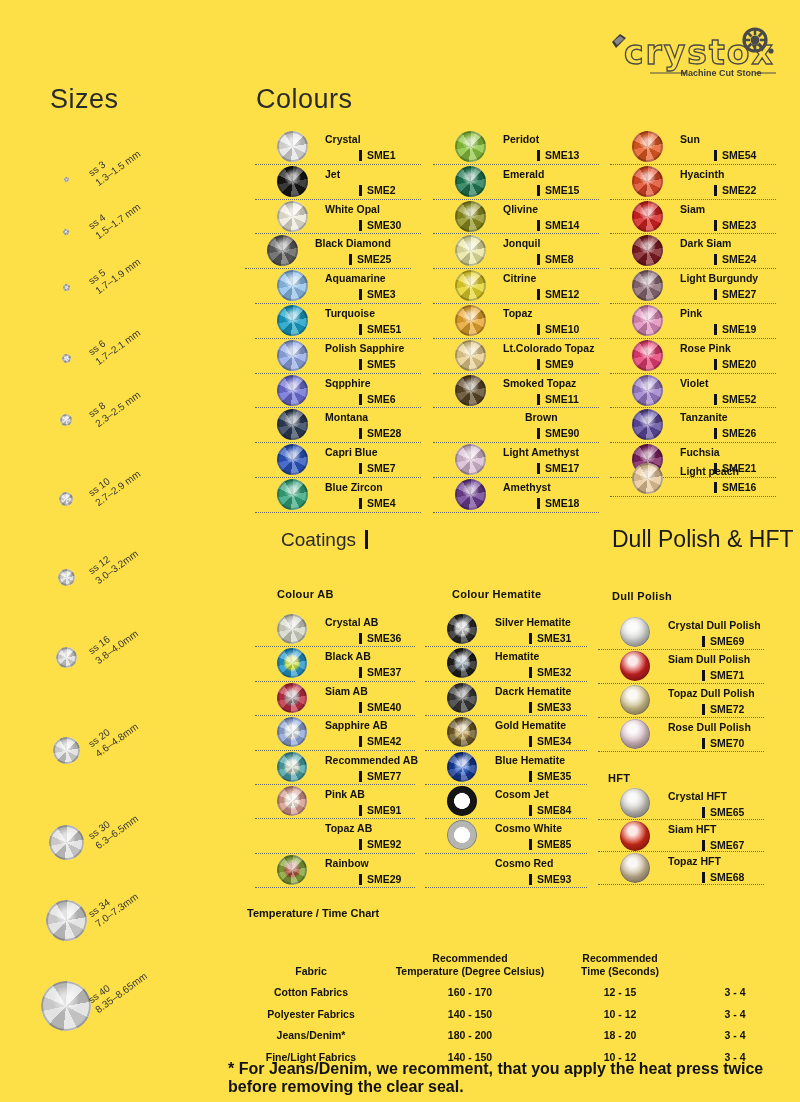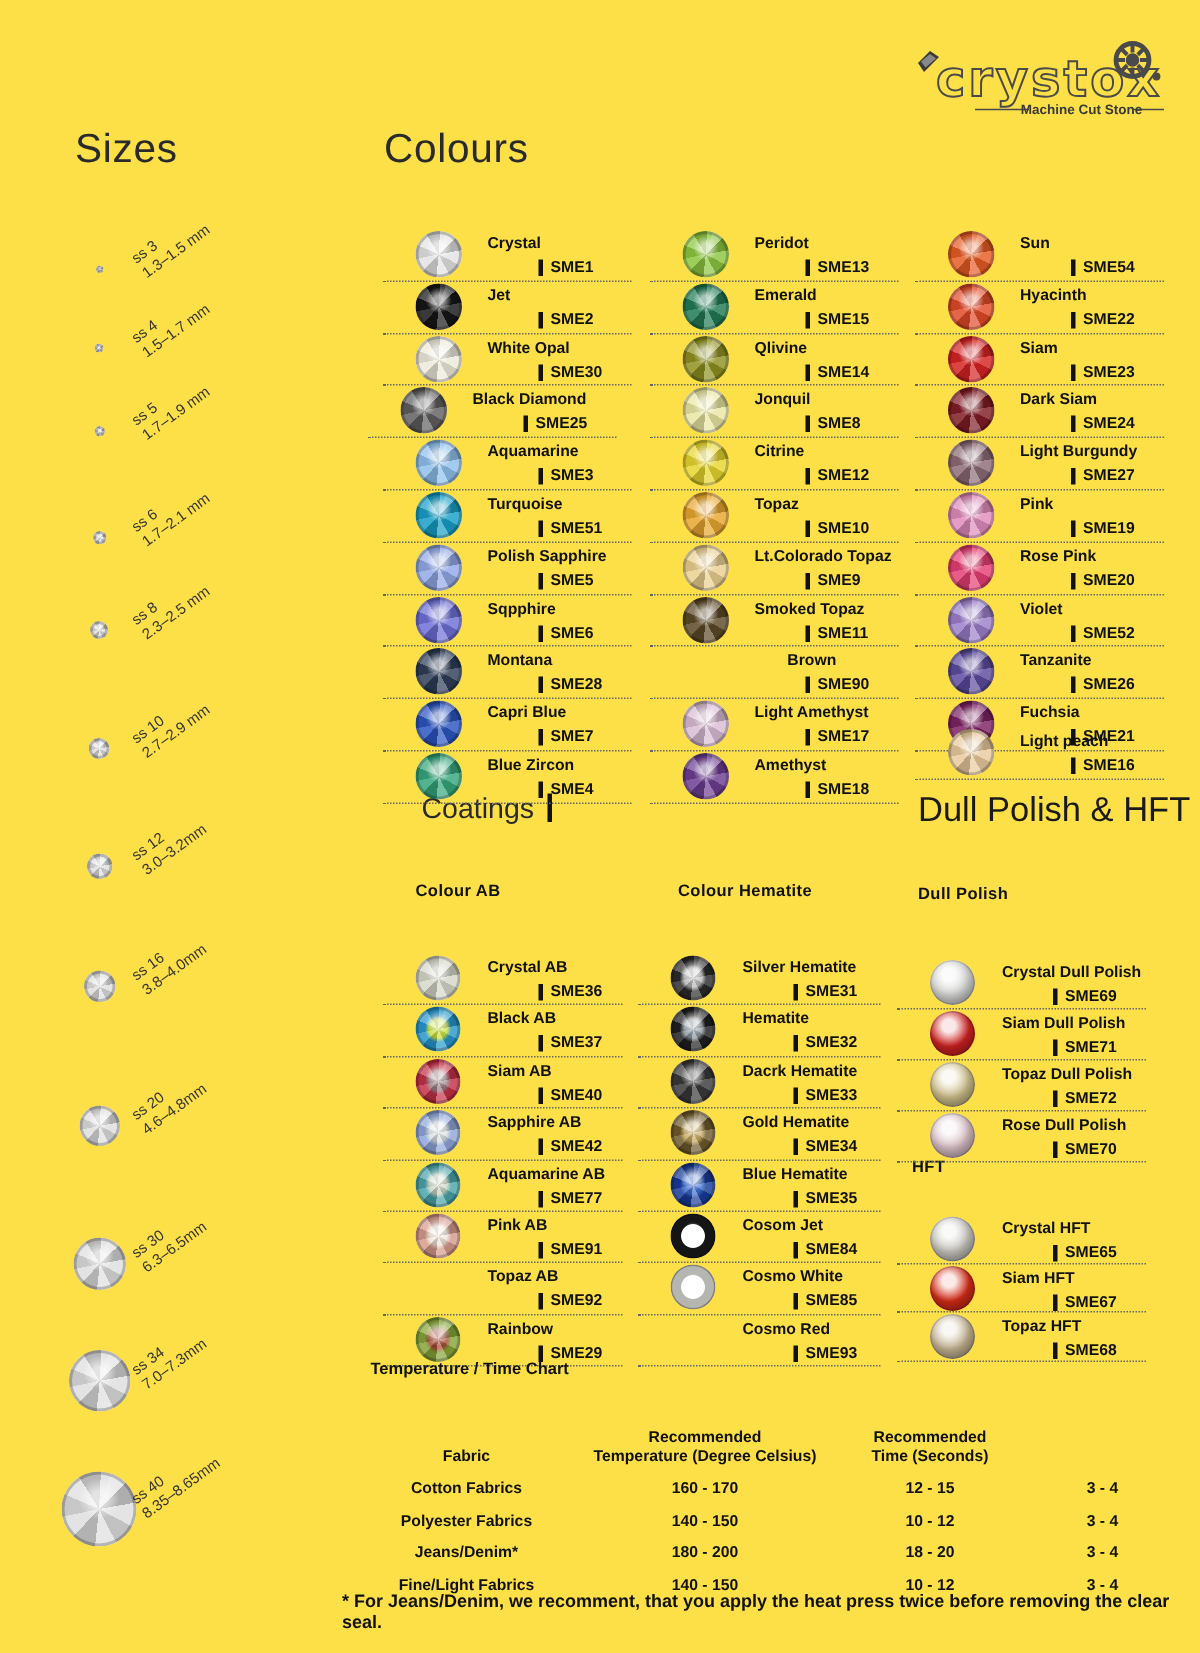--- a/index.html
+++ b/index.html
@@ -3,21 +3,21 @@
 <meta charset="utf-8">
 <style>
   html,body{margin:0;padding:0;}
   body{font-family:"Liberation Sans",sans-serif;background:#fff;}
   #page{position:relative;width:800px;height:1102px;background:#fde047;overflow:hidden;}
 
   .section-title{position:absolute;font-size:27px;font-weight:400;color:#2a2a2a;letter-spacing:.5px;}
   .group-label{position:absolute;font-size:11px;font-weight:bold;color:#111;letter-spacing:.3px;}
 
   
-  .srow{position:absolute;box-sizing:border-box;border-bottom:1.5px dotted #666;margin-top:23px;}
+  .srow{position:absolute;box-sizing:border-box;border-bottom:1.5px dotted #666;}
   .srow .sw{position:absolute;left:22px;top:1px;}
   .srow .lbl{position:absolute;left:70px;top:3px;}
   .srow .nm{font-size:10.5px;font-weight:bold;color:#111;white-space:nowrap;}
   .srow .code{display:inline-block;margin-left:34px;margin-top:2px;border-left:3px solid #111;
               padding-left:5px;font-size:10.5px;font-weight:bold;color:#111;line-height:11px;}
 
   
   .gem{display:inline-block;border-radius:50%;
     background:
       radial-gradient(circle at 50% 36%, rgba(255,255,255,.62) 0 12%, rgba(255,255,255,0) 34%),
@@ -51,21 +51,21 @@
   #dullhft-title{position:absolute;left:612px;top:526px;font-size:23px;color:#1a1a1a;font-weight:400;}
 
   
   #tt-title{position:absolute;left:247px;top:907px;font-size:11px;font-weight:bold;color:#111;}
   #tt-note{position:absolute;left:250px;top:922px;width:540px;font-size:11px;font-weight:bold;color:#111;line-height:1.25;}
   #tt-table{position:absolute;left:247px;top:952px;width:548px;}
   .tt-hrow{display:flex;align-items:flex-end;}
   .tt-cell{text-align:center;font-size:10.5px;font-weight:bold;color:#111;line-height:1.2;}
   .c0{width:128px;} .c1{width:190px;} .c2{width:110px;} .c3{width:120px;}
   .tt-row{display:flex;margin-top:9px;}
-  #tt-footnote{position:absolute;left:228px;top:1060px;font-size:12px;font-weight:bold;color:#111;}
+  #tt-footnote{position:absolute;left:228px;top:1060px;font-size:16px;font-weight:bold;color:#111;}
 
   
   #logo{position:absolute;left:598px;top:24px;}
 </style>
 </head>
 <body>
 
 <div id="page">
 
   <div id="logo">
@@ -314,21 +314,21 @@
       <div class="srow" style="left:255px;top:681.8px;width:160px;height:34.4px;">
         <span class="gem sw" style="--c:#c22f46;width:30px;height:30px;--c2:#9b7f86;"></span>
         <div class="lbl"><div class="nm">Siam AB</div><span class="code">SME40</span></div>
       </div>
       <div class="srow" style="left:255px;top:716.2px;width:160px;height:34.4px;">
         <span class="gem sw" style="--c:#8fa6da;width:30px;height:30px;--c2:#d9dfe2;"></span>
         <div class="lbl"><div class="nm">Sapphire AB</div><span class="code">SME42</span></div>
       </div>
       <div class="srow" style="left:255px;top:750.6px;width:160px;height:34.4px;">
         <span class="gem sw" style="--c:#4aa3a8;width:30px;height:30px;--c2:#c8d3c2;"></span>
-        <div class="lbl"><div class="nm">Aquamarine AB</div><span class="code">SME77</span></div>
+        <div class="lbl"><div class="nm">Recommended AB</div><span class="code">SME77</span></div>
       </div>
       <div class="srow" style="left:255px;top:785px;width:160px;height:34.4px;">
         <span class="gem sw" style="--c:#d69a8c;width:30px;height:30px;--c2:#f0e3d8;"></span>
         <div class="lbl"><div class="nm">Pink AB</div><span class="code">SME91</span></div>
       </div>
       <div class="srow" style="left:255px;top:819.4px;width:160px;height:34.4px;">
         <div class="lbl"><div class="nm">Topaz AB</div><span class="code">SME92</span></div>
       </div>
       <div class="srow" style="left:255px;top:853.8px;width:160px;height:34.4px;">
         <span class="gem sw" style="--c:#86a438;width:30px;height:30px;--c2:#a84b35;"></span>

